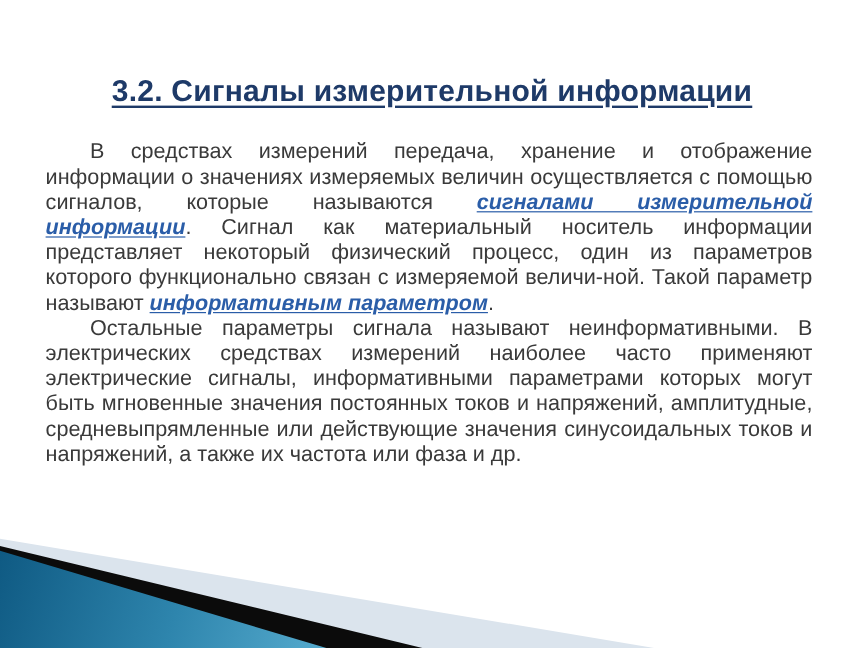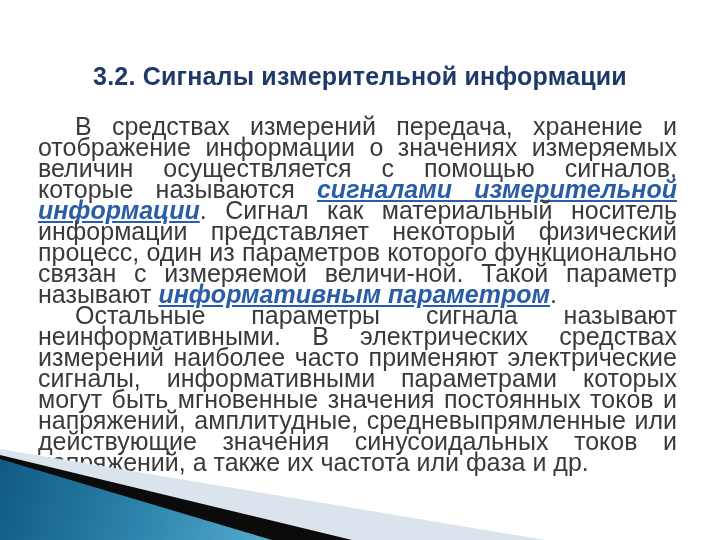--- a/index.html
+++ b/index.html
@@ -23,29 +23,30 @@
   .slide {
     position: absolute;
     inset: 0;
   }
   .slide-title {
     margin-top: 62px;
     text-align: center;
     font-size: 25px;
     font-weight: bold;
     color: var(--title-color);
+    text-decoration: underline;
     text-underline-offset: 4px;
     letter-spacing: 0.2px;
   }
   .body-text {
     position: absolute;
     left: 38px;
     top: 116px;
     width: 639px;
-    font-size: 25px;
+    font-size: 18px;
     line-height: 21px;
     color: var(--body-color);
     text-align: justify;
   }
   .body-text p {
     text-indent: 37px;
   }
   .seg-em {
     color: var(--emphasis-color);
     font-weight: bold;

